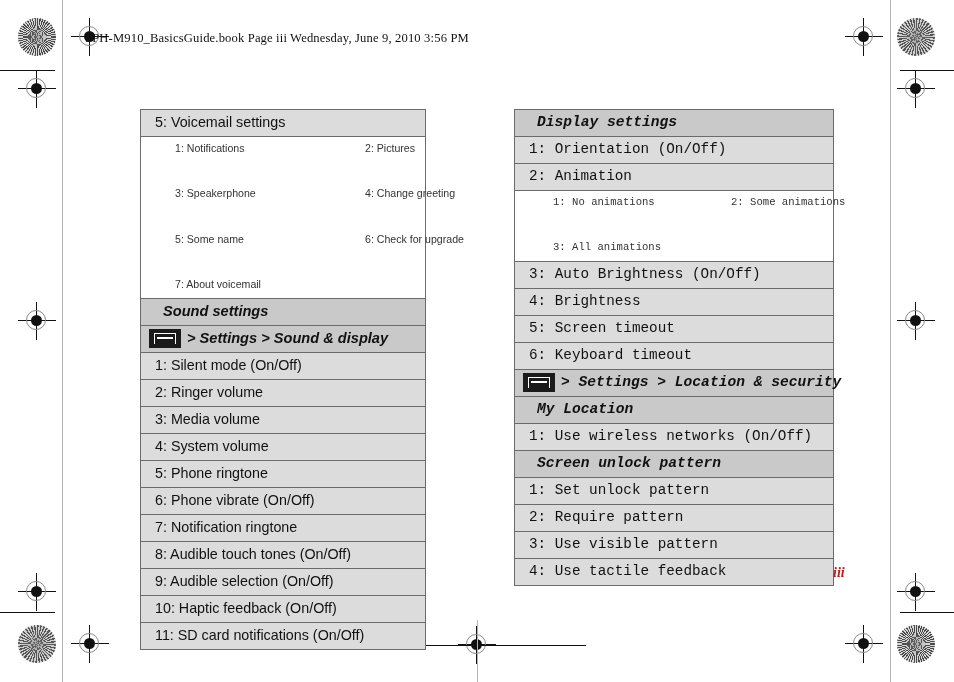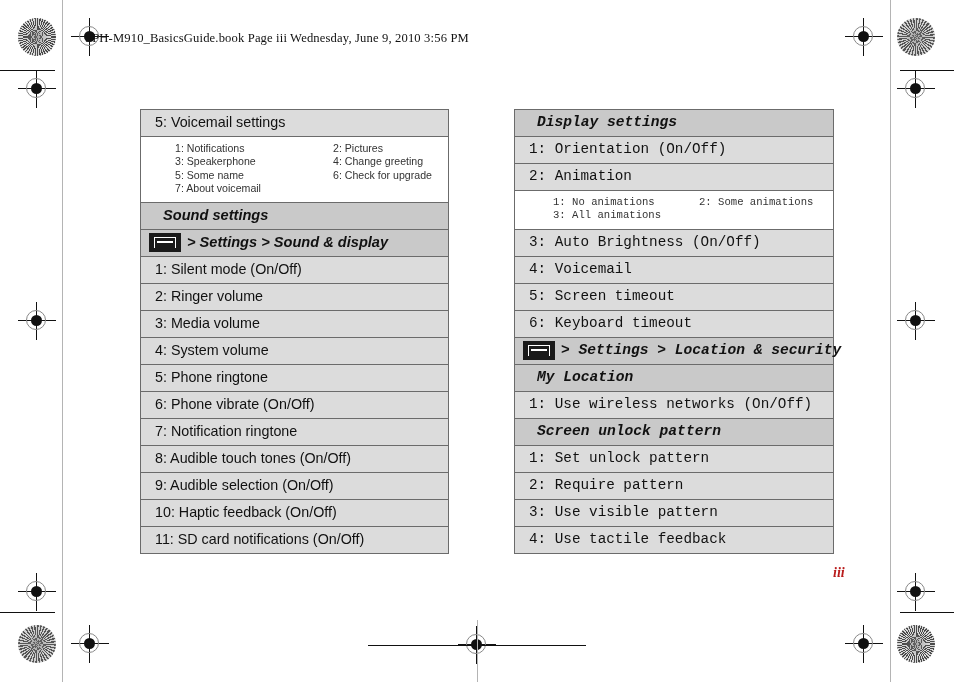--- a/index.html
+++ b/index.html
@@ -89,21 +89,21 @@
     white-space: nowrap;
     letter-spacing: 0.15px;
   }
 
   
   .col {
     position: absolute;
     box-sizing: border-box;
     border: 1px solid #6b6b6b;
   }
-  .col-left  { left: 140px; top: 109px; width: 309px; }
+  .col-left  { left: 140px; top: 109px; width: 286px; }
   .col-right { left: 514px; top: 109px; width: 320px; font-family: Liberation Mono, monospace; }
 
   .row {
     box-sizing: border-box;
     border-bottom: 1px solid #6b6b6b;
     background: #dcdcdc;
     padding: 4px 0 5px 14px;
     font-size: 14.3px;
     line-height: 17px;
     color: #111;
@@ -158,20 +158,21 @@
     background: #ffffff;
     padding: 5px 0 6px 0;
     font-size: 10.6px;
     line-height: 13.4px;
     color: #333333;
   }
   .sub-grid {
     display: grid;
     grid-template-columns: 158px auto;
     padding-left: 34px;
+    gap: 32px;
   }
   .sub-grid.right-variant { grid-template-columns: 146px auto; padding-left: 38px; }
   .sub-grid span { white-space: nowrap; }
 
   
   .folio {
     position: absolute;
     left: 833px;
     top: 565px;
     font-family: "Liberation Serif", serif;
@@ -329,21 +330,21 @@
   <div class="row sub">
     <div class="sub-grid right-variant">
       <span>1: No animations</span>
       <span>2: Some animations</span>
       <span>3: All animations</span>
       <span></span>
     </div>
   </div>
 
   <div class="row"><span>3: Auto Brightness (On/Off)</span></div>
-  <div class="row"><span>4: Voicemail</span></div>
+  <div class="row"><span>4: Brightness</span></div>
   <div class="row"><span>5: Screen timeout</span></div>
   <div class="row"><span>6: Keyboard timeout</span></div>
 
   <div class="row menu">
     <span class="menu-icon">
       <span class="glyph-box"></span>
         <span class="glyph-bar"></span>
     </span>
     <span class="menu-label">&gt; Settings &gt; Location &amp; security</span>
   </div>

